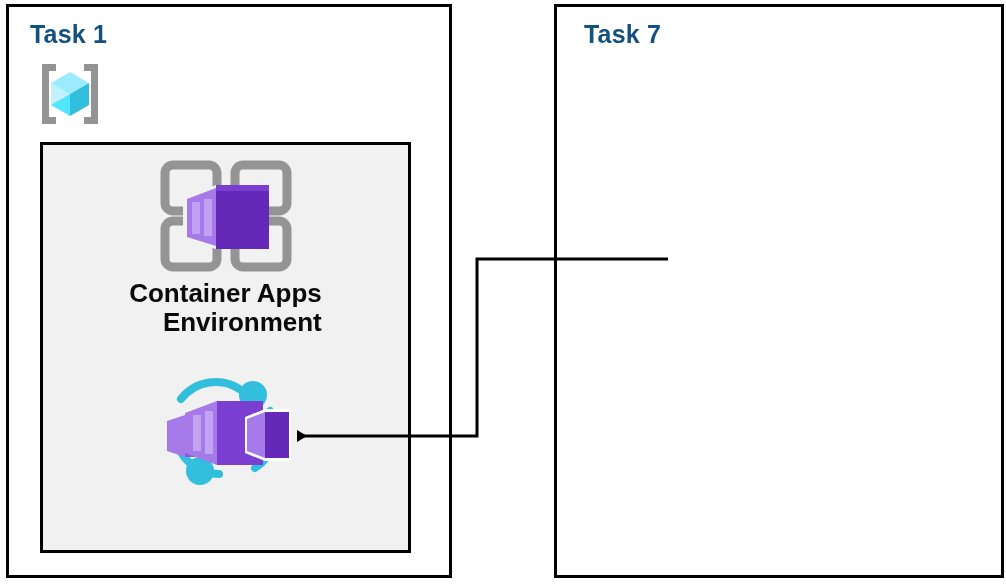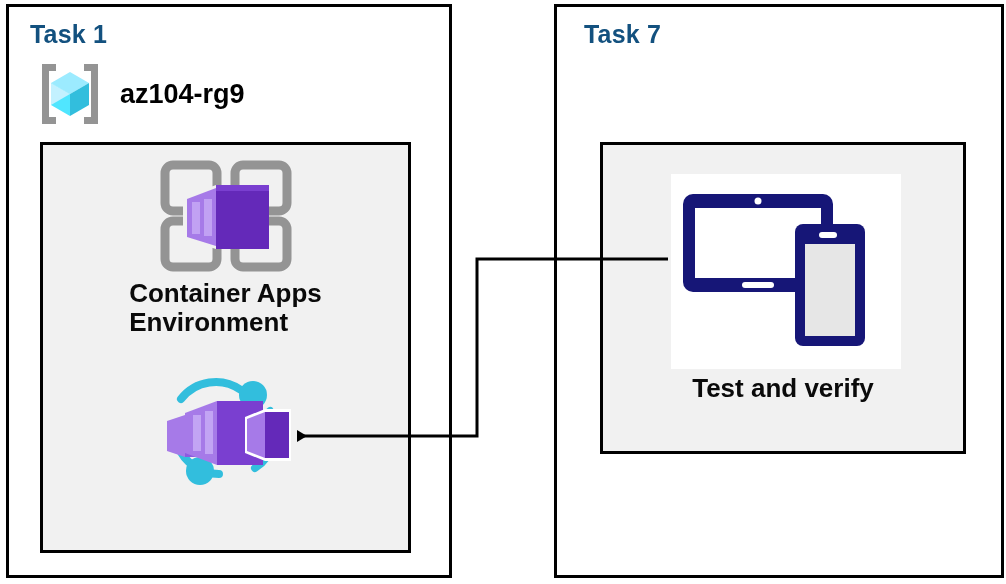--- a/index.html
+++ b/index.html
@@ -75,21 +75,21 @@
     width: 100%;
     left: 0;
   }
   #cae-node { top: 12px; }
   #capp-node { top: 228px; }
 
   .node-label {
     font-size: 26px;
     font-weight: bold;
     color: #0a0a0a;
-    text-align: left;
+    text-align: right;
     line-height: 1.12;
     margin-top: 4px;
     white-space: pre-line;
   }
 
   
   #test-tile {
     position: absolute;
     left: 68px;
     top: 29px;
@@ -135,21 +135,20 @@
         <path d="M22 6 L8 6 L8 66 L22 66 L22 59 L15 59 L15 13 L22 13 Z" fill="#949494"></path>
 
         <path d="M50 6 L64 6 L64 66 L50 66 L50 59 L57 59 L57 13 L50 13 Z" fill="#949494"></path>
 
         <path d="M36 14 L55 25 L36 36 L17 25 Z" fill="#9cebff"></path>
         <path d="M17 25 L36 36 L36 58 L17 47 Z" fill="#50e6ff"></path>
         <path d="M55 25 L36 36 L36 58 L55 47 Z" fill="#32bedd"></path>
         <path d="M17 25 L36 36 L17 47 Z" fill="#c3f1ff"></path>
       </svg>
     </span>
-    <span id="rg-label">az104-rg9</span>
   </div>
 
   <div id="task1-inner" class="inner-box">
 
     <div id="cae-node" class="node">
       <span>
         <svg width="152" height="118" viewBox="0 0 152 118" aria-hidden="true">
 
           <g fill="none" stroke="#949494" stroke-width="9">
             <rect x="15" y="8" width="52" height="46" rx="8"></rect>
@@ -196,40 +195,20 @@
         </svg>
       </span>
     </div>
 
   </div>
 
   <div id="task2-panel" class="task-panel"></div>
 
   <div id="task2-title" class="task-title">Task 7</div>
 
-  <div id="task2-inner" class="inner-box">
-
-    <div id="test-tile">
-      <span>
-        <svg width="230" height="195" viewBox="0 0 230 195" aria-hidden="true">
-
-          <rect x="12" y="20" width="150" height="98" rx="10" fill="#161677"></rect>
-          <rect x="24" y="34" width="126" height="70" fill="#ffffff"></rect>
-          <circle cx="87" cy="27" r="3.5" fill="#ffffff"></circle>
-          <rect x="71" y="108" width="32" height="6" rx="3" fill="#ffffff"></rect>
-
-          <rect x="124" y="50" width="70" height="122" rx="8" fill="#161677"></rect>
-          <rect x="134" y="70" width="50" height="92" fill="#e6e6e6"></rect>
-          <rect x="148" y="58" width="18" height="6" rx="3" fill="#ffffff"></rect>
-        </svg>
-      </span>
-    </div>
-
-    <div id="test-label">Test and verify</div>
-  </div>
 
   <svg id="connector" viewBox="0 0 1006 584">
     <defs>
       <marker id="arrow-left" markerWidth="12" markerHeight="12" refX="10" refY="6" orient="auto-start-reverse" markerUnits="userSpaceOnUse">
         <path d="M10 0 L10 12 L0 6 Z" fill="#000000"></path>
       </marker>
     </defs>
     <polyline points="668,259 477,259 477,436 297,436" fill="none" stroke="#000000" stroke-width="3" marker-end="url(#arrow-left)"></polyline>
   </svg>
 

